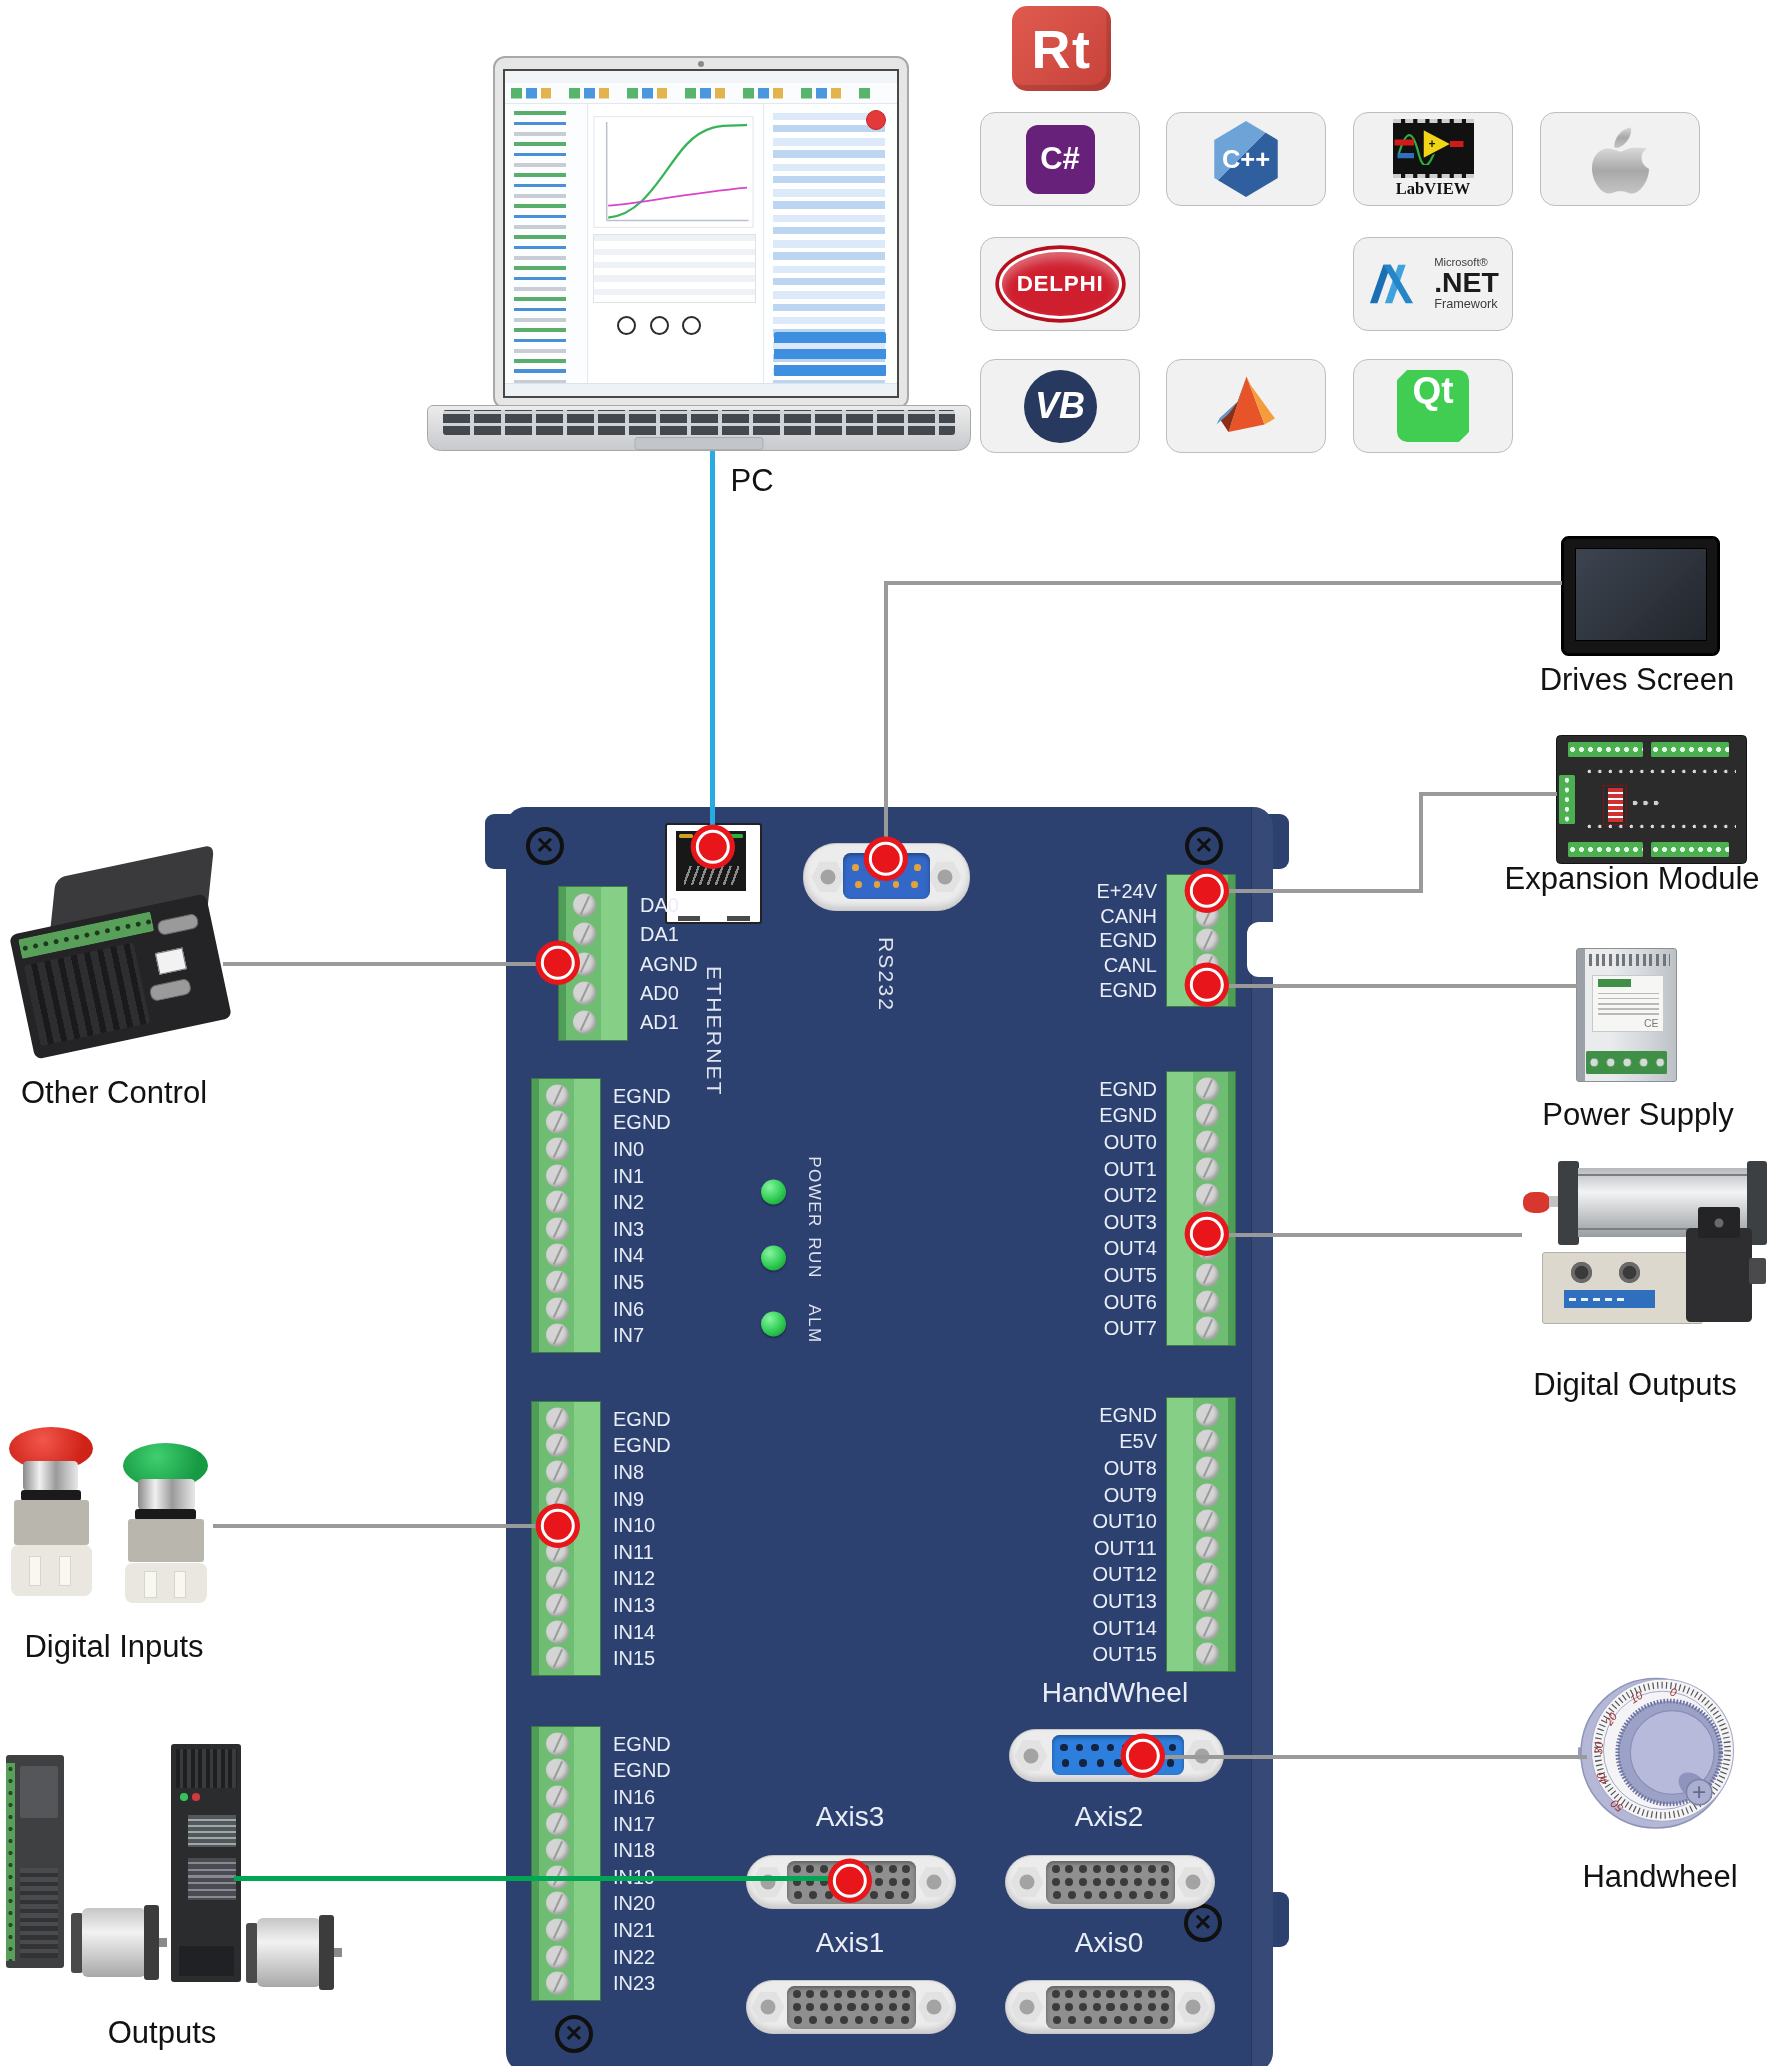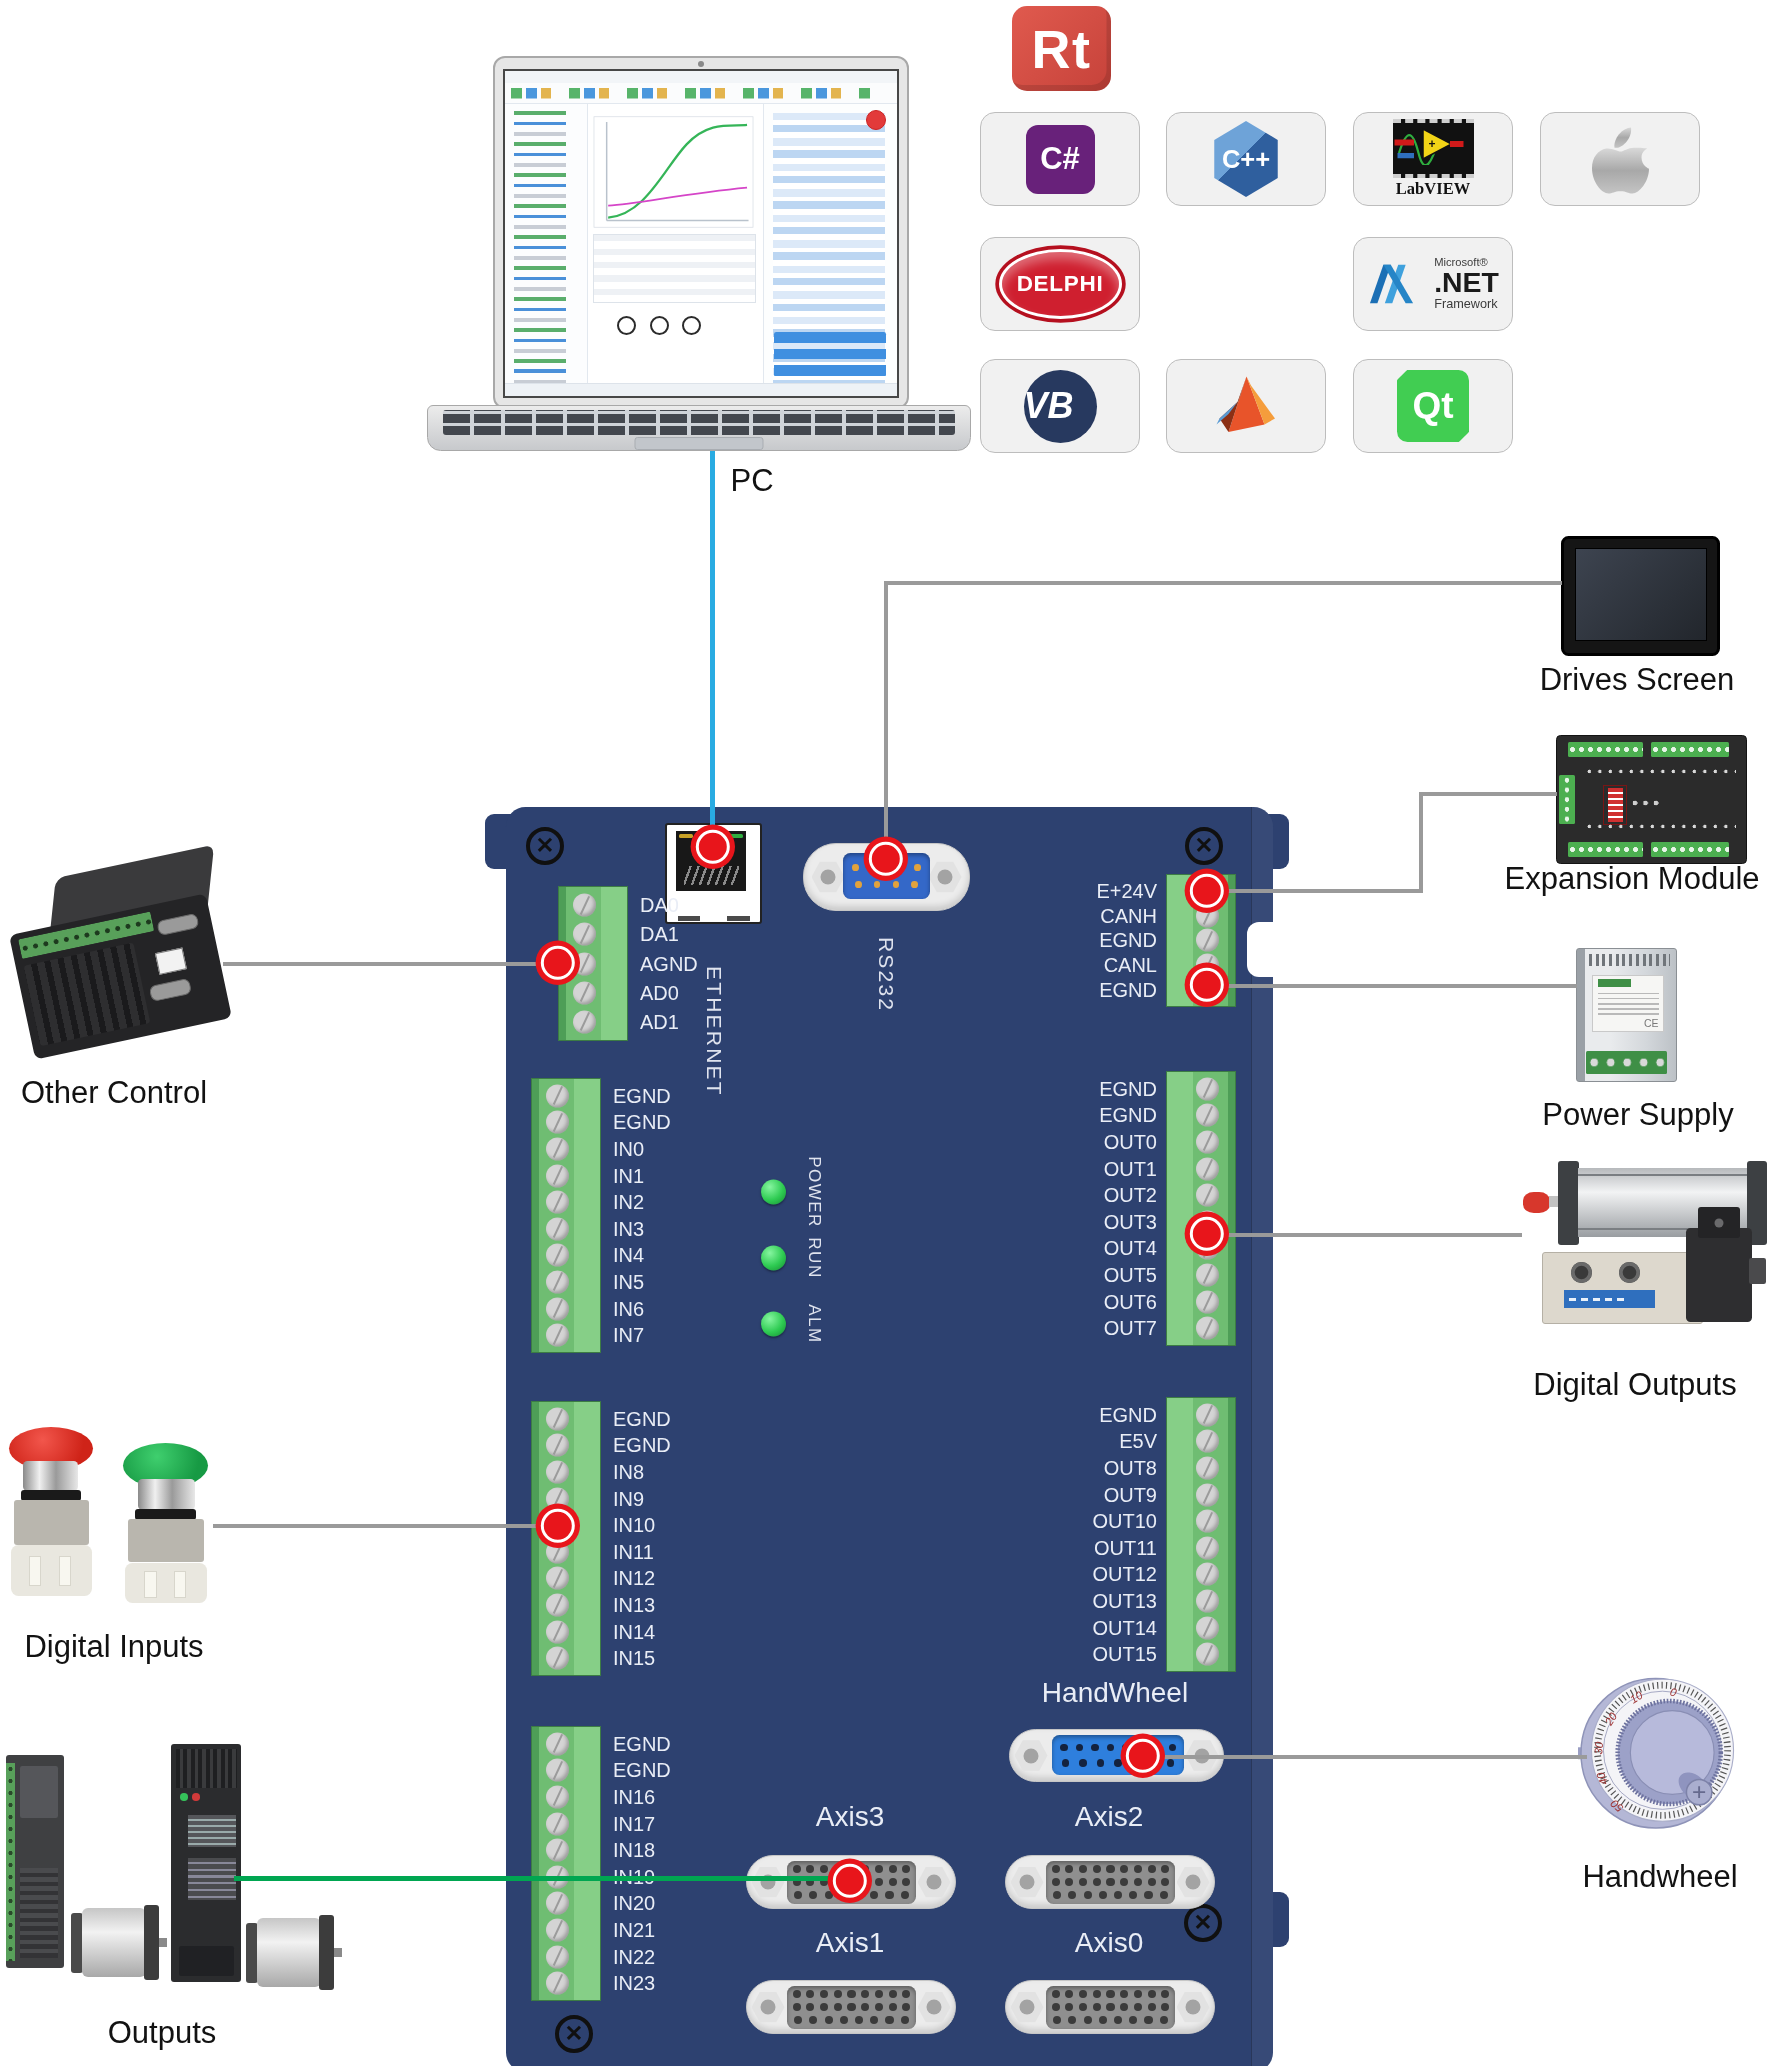--- a/index.html
+++ b/index.html
@@ -174,34 +174,34 @@
       <path d="M22 6 L52 58 L62 58 L32 6 Z" fill="#2585c7"></path>
     </svg>
     <div style="display:flex;flex-direction:column;align-items:flex-start;line-height:1.05;">
       <span style="font-size:11.2px;color:#3c3c3c;">Microsoft®</span>
       <span style="font-size:28.4px;font-weight:bold;color:#1b1b1b;">.NET</span>
       <span style="font-size:12.7px;color:#3c3c3c;">Framework</span>
     </div>
   </div>
 
   <div class="tile" style="left:980px;top:359px;">
-    <div style="width:73px;height:73px;background:#27395f;border-radius:50%;display:flex;align-items:center;">
+    <div style="width:73px;height:73px;background:#27395f;border-radius:50%;display:flex;align-items:center;justify-content:center;">
       <span style="color:#fff;font-size:36px;font-weight:bold;font-style:italic;">VB</span>
     </div>
   </div>
   <div class="tile" style="left:1166px;top:359px;">
     <svg width="69" height="69" viewBox="0 0 92 92">
       <polygon points="46,6 70,70 22,80" fill="#e8542a"></polygon>
       <polygon points="46,6 22,80 10,62 34,40" fill="#8c2f14"></polygon>
       <polygon points="10,62 34,40 22,56 6,70" fill="#5a9bd4"></polygon>
       <polygon points="46,6 70,70 84,62 52,18" fill="#f59d3c"></polygon>
     </svg>
   </div>
   <div class="tile" style="left:1353px;top:359px;">
-    <div style="width:72px;height:72px;background:#41cd52;border-radius:10.5px;clip-path:polygon(14% 0,100% 0,100% 86%,86% 100%,0 100%,0 14%);display:flex;align-items:center;justify-content:center;">
+    <div style="width:72px;height:72px;background:#41cd52;border-radius:10.5px;clip-path:polygon(14% 0,100% 0,100% 86%,86% 100%,0 100%,0 14%);display:flex;justify-content:center;">
       <span style="color:#fff;font-size:37px;font-weight:bold;">Qt</span>
     </div>
   </div>
 
   <div class="ear" style="left:485px;top:814px;width:52px;height:55px;"></div>
   <div class="ear" style="left:1237px;top:814px;width:52px;height:55px;"></div>
   <div class="ear" style="left:1237px;top:1892px;width:52px;height:55px;"></div>
 
   <div id="board">
     <div class="abs" style="right:0;top:0;bottom:0;width:21px;background:rgba(255,255,255,.05);border-left:1.5px solid rgba(0,0,0,.25);border-radius:0 19.5px 19.5px 0;"></div>

